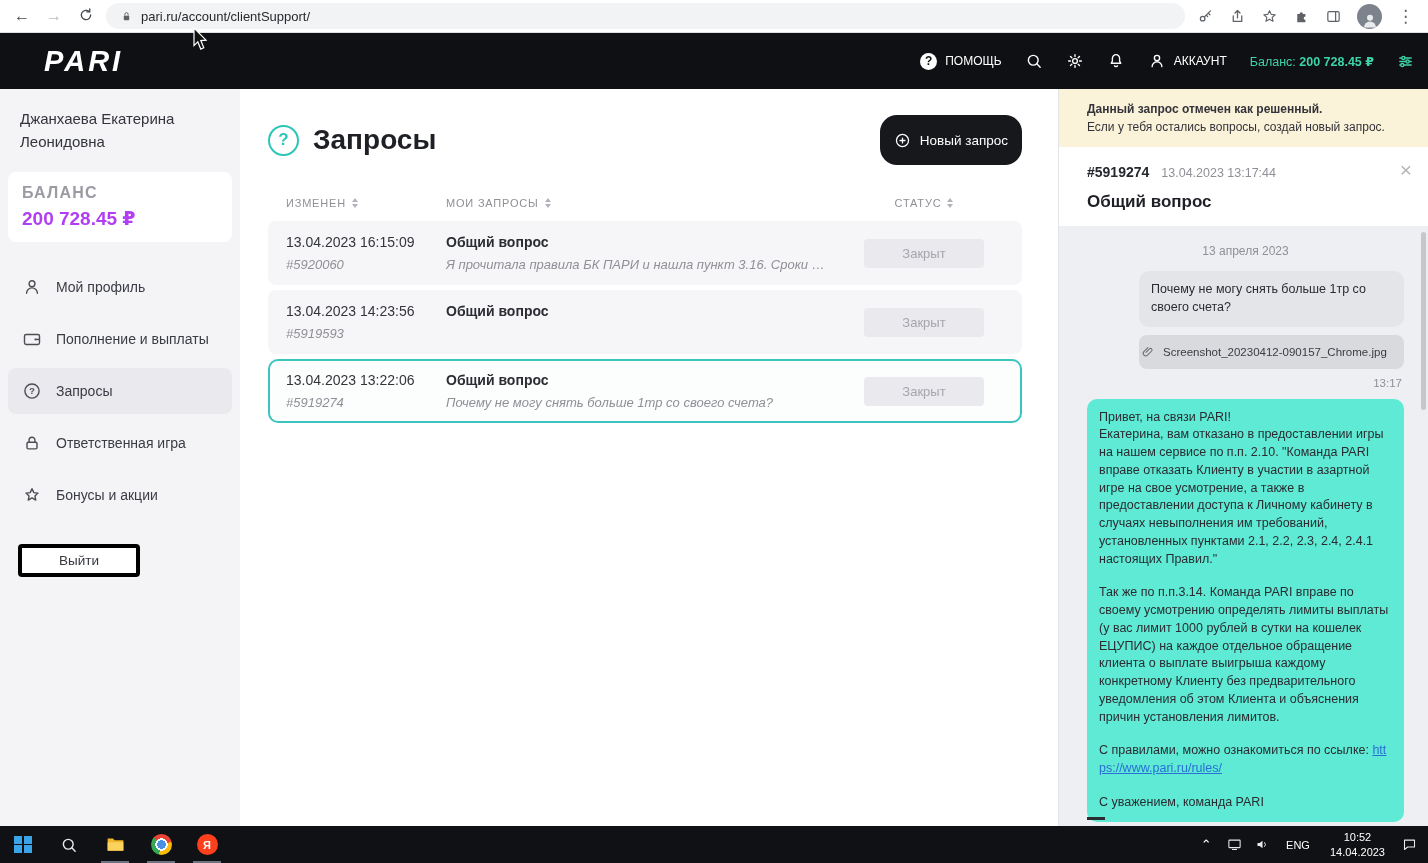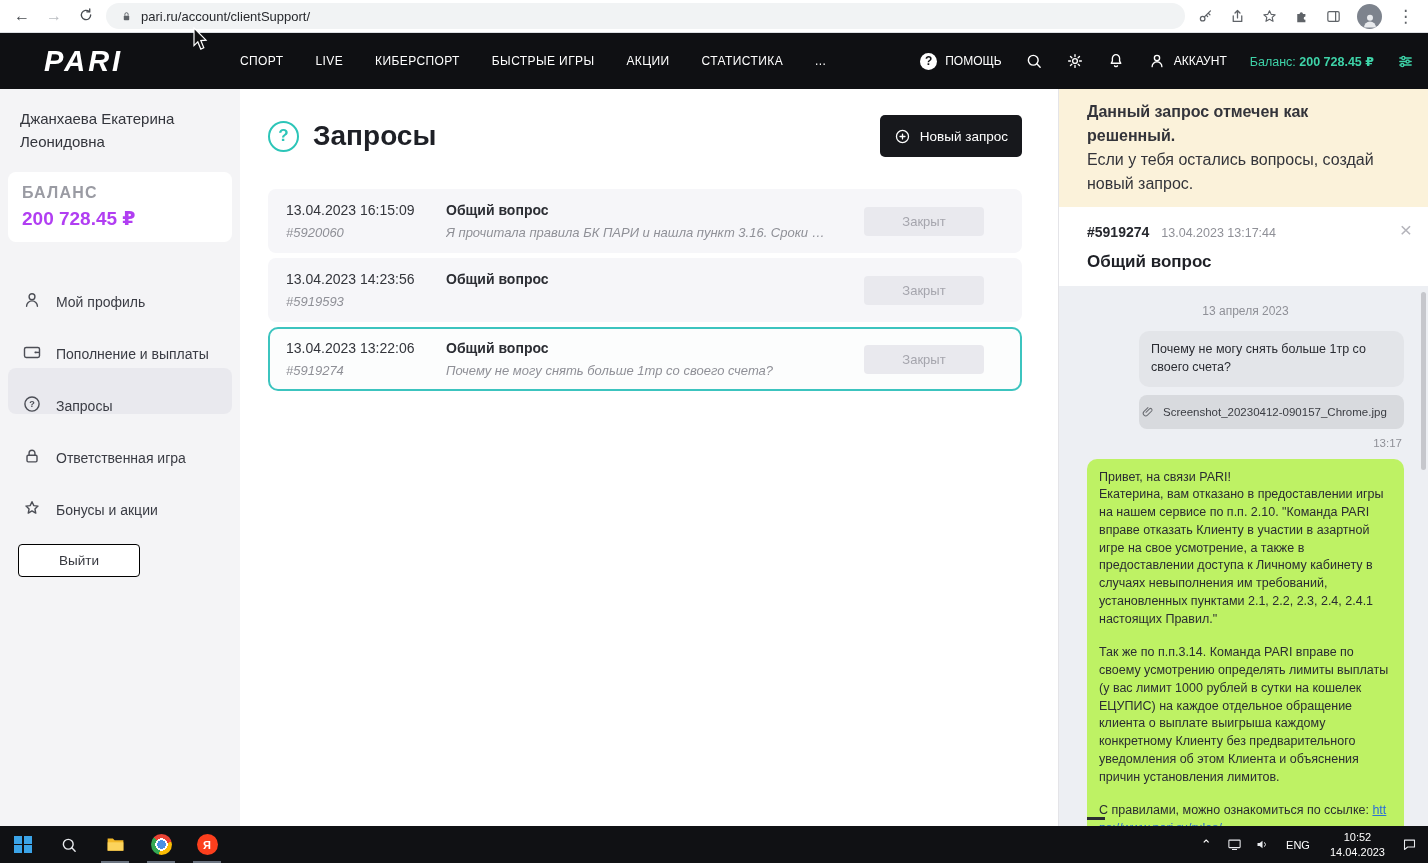--- a/index.html
+++ b/index.html
@@ -31,64 +31,64 @@
   
   .content { display:flex; height:737px; }
 
   
   .sidebar { width:240px; background:#f4f4f6; padding-top:18px; flex-shrink:0; }
   .user-name { padding:0 20px; font-size:15px; color:#33353c; line-height:1.55; }
   .balance-card { margin:18px 8px 22px; background:#fff; border-radius:8px; padding:12px 14px; }
   .balance-card .lbl { font-size:16px; letter-spacing:1.2px; color:#9a9ba3; font-weight:bold; margin-bottom:5px; }
   .balance-card .val { font-size:19px; font-weight:bold; color:#b13ef2; }
   .menu { padding:0 8px; }
-  .menu-item { height:46px; display:flex; align-items:flex-end; gap:14px; padding:0 14px; font-size:14px; color:#3a3c44; border-radius:8px; cursor:pointer; margin-bottom:6px; }
+  .menu-item { height:46px; display:flex; align-items:center; gap:14px; padding:0 14px; font-size:14px; color:#3a3c44; border-radius:8px; cursor:pointer; margin-bottom:6px; }
   .menu-item.active { background:#e9e9ee; }
-  .logout-btn { margin:20px 0 0 18px; width:122px; height:33px; background:#fff; border:1px solid #000000; border-radius:4px; font-size:13.5px; color:#35373e; font-family:inherit; cursor:pointer; }
+  .logout-btn { margin:20px 0 0 18px; width:122px; height:33px; background:#fff; border:4px solid #000000; border-radius:4px; font-size:13.5px; color:#35373e; font-family:inherit; cursor:pointer; }
 
   
   .main { flex:1; background:#fff; padding:26px 36px 0 28px; min-width:0; }
   .title-row { display:flex; align-items:center; gap:14px; margin-bottom:32px; }
   .title-icon { width:31px; height:31px; border:2px solid #2cc5b8; border-radius:50%; color:#2cc5b8; font-weight:bold; font-size:17px; display:flex; align-items:center; justify-content:center; flex-shrink:0; }
   .page-title { font-size:28px; font-weight:bold; color:#1e2026; }
-  .new-request { margin-left:auto; height:42px; background:#17181c; color:#fff; border:none; border-radius:5px; display:flex; align-items:center; gap:9px; padding:0 14px; font-size:13.5px; font-family:inherit; cursor:pointer; }
+  .new-request { margin-left:auto; height:50px; background:#17181c; color:#fff; border:none; border-radius:17px; display:flex; align-items:center; gap:9px; padding:0 14px; font-size:13.5px; font-family:inherit; cursor:pointer; }
 
   .tbl-head { display:grid; grid-template-columns:160px 1fr 160px; padding:0 18px; margin-bottom:12px; color:#8f9097; font-size:11px; letter-spacing:.8px; }
   .th { display:flex; align-items:center; gap:6px; cursor:pointer; }
   .th.center { justify-self:center; }
   .sort { display:inline-flex; flex-direction:column; gap:2px; }
   .sort i { display:block; width:0; border-left:3.5px solid transparent; border-right:3.5px solid transparent; }
   .sort .u { border-bottom:4px solid #b2b3ba; }
   .sort .d { border-top:4px solid #b2b3ba; }
 
   .req-row { display:grid; grid-template-columns:160px 1fr 160px; padding:11px 16px; background:#f6f6f9; border-radius:8px; margin-bottom:5px; cursor:pointer; border:2px solid transparent; }
   .req-row.selected { background:#fcfdfd; border-color:#3cc4bf; border-radius:10px; }
   .cell-date { font-size:14px; color:#33353b; }
   .cell-id { font-size:13px; font-style:italic; color:#8f9097; margin-top:7px; }
   .cell-subject { font-size:14px; font-weight:bold; color:#2b2d33; }
   .cell-mid { min-width:0; }
   .cell-preview { font-size:13px; font-style:italic; color:#8f9097; margin-top:7px; white-space:nowrap; overflow:hidden; text-overflow:ellipsis; padding-right:14px; }
   .status-badge { justify-self:center; align-self:center; width:120px; text-align:center; background:#e9e9ee; color:#a5a5ad; font-size:13px; padding:7px 0; border-radius:4px; }
 
   
   .detail { width:370px; flex-shrink:0; border-left:1px solid #e4e4e8; display:flex; flex-direction:column; background:#fff; }
-  .notice { background:#fbf2da; padding:11px 28px; font-size:16px; color:#33343a; line-height:1.5; }
+  .notice { background:#fbf2da; padding:11px 28px; font-size:12px; color:#33343a; line-height:1.5; }
   .notice .n1 { font-weight:bold; }
   .ticket-head { padding:15px 16px 0 28px; display:flex; align-items:baseline; gap:12px; }
   .ticket-id { font-size:14px; font-weight:bold; color:#26282e; }
   .ticket-date { font-size:12.5px; color:#8f9097; }
   .close-x { margin-left:auto; font-size:21px; color:#b4b4bb; line-height:.8; cursor:pointer; }
   .subject { padding:12px 28px 14px; font-size:17px; font-weight:bold; color:#1e2026; }
   .chat { flex:1; background:#edeff3; padding:10px 24px 0 28px; position:relative; overflow:hidden; }
   .chat-date { text-align:center; font-size:12px; color:#8f9097; margin:8px 0 13px; }
   .bubble { border-radius:10px; padding:10px 12px; font-size:12.5px; line-height:1.42; color:#2a2c32; }
   .user-msg { background:#e3e5e9; margin-left:52px; }
   .attach { background:#d8dade; margin-left:52px; margin-top:8px; display:flex; align-items:center; gap:8px; font-size:11.5px; color:#3a3c42; border-radius:8px; padding:10px 2px; cursor:pointer; }
   .msg-time { text-align:right; font-size:11.5px; color:#8f9097; margin:8px 2px 10px 0; }
-  .agent-msg { background:#bef264; }
+  .agent-msg { background:#5eead4; }
   .agent-msg p { white-space:pre-line; margin-bottom:16px; }
   .agent-msg p:last-child { margin-bottom:0; }
   .agent-msg a { color:#2a6fd6; text-decoration:underline; cursor:pointer; word-break:break-all; }
   .chat-scrollbar { position:absolute; right:2px; top:6px; width:5px; height:178px; background:#c6c7cc; border-radius:3px; cursor:pointer; }
   .chat-dash { position:absolute; left:28px; bottom:6px; width:18px; height:3px; background:#2b2d31; }
 
   
   .taskbar { height:37px; background:#101114; display:flex; align-items:center; color:#fff; }
   .tb-icon { width:46px; height:37px; display:flex; align-items:center; justify-content:center; position:relative; cursor:pointer; }
   .tb-icon.open::after { content:""; position:absolute; bottom:0; left:9px; right:9px; height:2px; background:#6b7480; }
@@ -160,29 +160,20 @@
           <circle cx="12" cy="9" r="4"></circle>
           <path d="M4 22a8 8 0 0 1 16 0z"></path>
         </svg>
     </span>
     <span class="dots">⋮</span>
   </div>
 </div>
 
 <div class="site-header">
   <div class="logo">PARI</div>
-  <nav class="main-nav">
-    <span>СПОРТ</span>
-    <span>LIVE</span>
-    <span>КИБЕРСПОРТ</span>
-    <span>БЫСТРЫЕ ИГРЫ</span>
-    <span>АКЦИИ</span>
-    <span>СТАТИСТИКА</span>
-    <span>...</span>
-  </nav>
   <div class="header-right">
     <span class="help-chip">
       <span class="q-badge">?</span>
       <span>ПОМОЩЬ</span>
     </span>
     <span class="hicon">
       <svg width="18" height="18" viewBox="0 0 24 24" fill="none" stroke="#fff" stroke-width="1.9" stroke-linecap="round">
           <circle cx="11" cy="11" r="6.5"></circle>
           <path d="M15.8 15.8L20.2 20.2"></path>
         </svg>
@@ -275,20 +266,43 @@
       <span class="page-title">Запросы</span>
       <button class="new-request">
         <svg width="17" height="17" viewBox="0 0 24 24" fill="none" stroke="#fff" stroke-width="1.8" stroke-linecap="round">
             <circle cx="12" cy="12" r="8.5"></circle>
             <path d="M12 8.5v7M8.5 12h7"></path>
           </svg>
         <span>Новый запрос</span>
       </button>
     </div>
 
+    <div class="tbl-head">
+      <span class="th">
+        <span>ИЗМЕНЕН</span>
+        <span class="sort">
+            <i class="u"></i>
+            <i class="d"></i>
+          </span>
+      </span>
+      <span class="th">
+        <span>МОИ ЗАПРОСЫ</span>
+        <span class="sort">
+            <i class="u"></i>
+            <i class="d"></i>
+          </span>
+      </span>
+      <span class="th center">
+        <span>СТАТУС</span>
+        <span class="sort">
+            <i class="u"></i>
+            <i class="d"></i>
+          </span>
+      </span>
+    </div>
 
     <div class="req-row">
       <div>
         <div class="cell-date">13.04.2023 16:15:09</div>
         <div class="cell-id">#5920060</div>
       </div>
       <div class="cell-mid">
         <div class="cell-subject">Общий вопрос</div>
         <div class="cell-preview">Я прочитала правила БК ПАРИ и нашла пункт 3.16. Сроки выпл...</div>
       </div>

